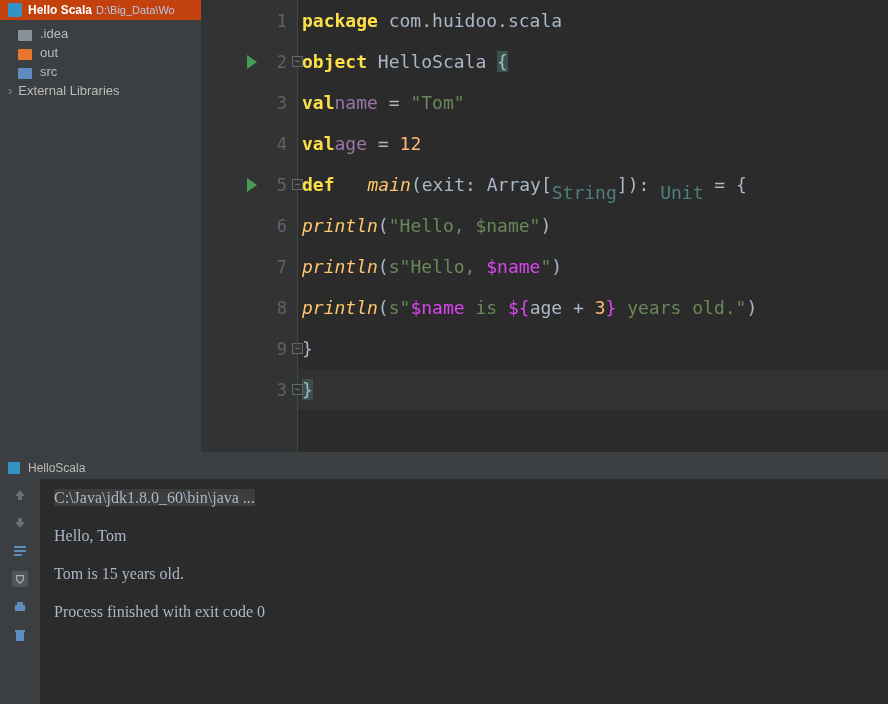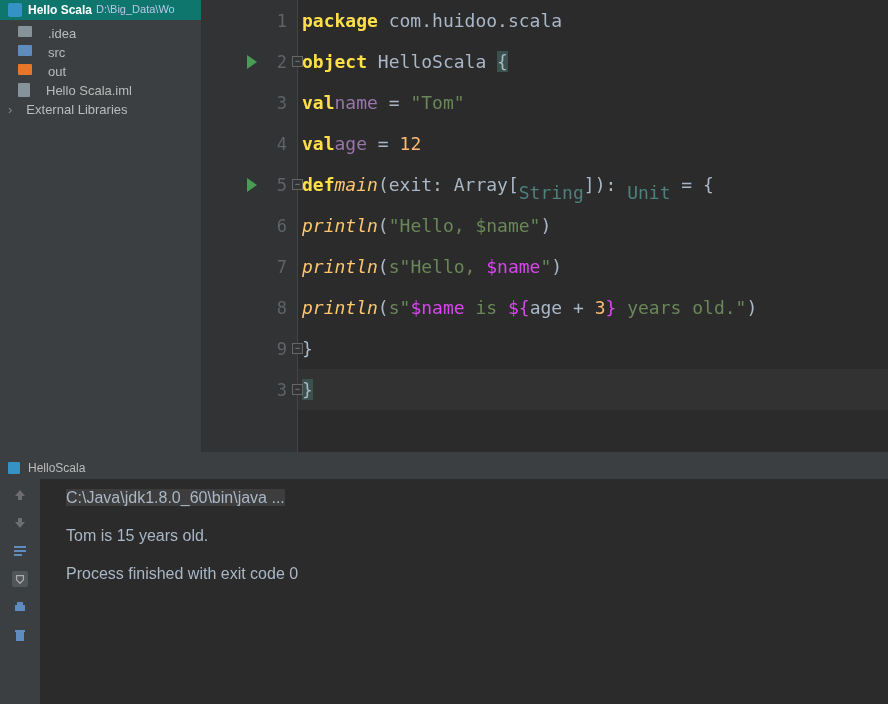--- a/index.html
+++ b/index.html
@@ -24,44 +24,45 @@
     }
     .sidebar {
       width: 202px;
       background: #3c3f41;
       border-right: 1px solid #323232;
       display: flex;
       flex-direction: column;
       font-size: 13px;
     }
     .sidebar-header {
-      background: #0f766e;
+      background: #c2410c;
       padding: 3px 8px;
       color: #fff;
       display: flex;
+      align-items: center;
       gap: 4px;
       font-size: 12px;
     }
     .sidebar-header .title-bold {
       font-weight: bold;
       color: #fff;
     }
     .sidebar-header .path {
       color: #b8c8e8;
       font-size: 11px;
       white-space: nowrap;
       overflow: hidden;
     }
     .tree {
       padding: 4px 0;
     }
     .tree-item {
       display: flex;
-      align-items: flex-start;
-      gap: 12px;
+      align-items: flex-end;
+      gap: 4px;
       padding: 2px 8px 2px 18px;
       cursor: pointer;
       color: #bbbbbb;
       font-size: 13px;
     }
     .tree-item.external {
       padding-left: 8px;
     }
     .folder-icon {
       width: 14px;
@@ -149,21 +150,21 @@
       height: 41px;
       display: flex;
       align-items: center;
       white-space: pre;
       padding-left: 4px;
     }
     .code-line.highlighted {
       background: #323232;
     }
     .kw { color: #fde047; font-weight: bold; }
-    .fn { color: #ffc66d; font-style: italic; }
+    .fn { color: #ffc66d; font-style: italic; margin-left: 33px; }
     .fn2 { color: #ffc66d; font-style: italic; }
     .ident { color: #a9b7c6; }
     .str { color: #6a8759; }
     .num { color: #fdba74; }
     .type2 { color: #4e807d; margin-top: 16px; }
     .op { color: #a9b7c6; }
     .brace-highlight { background: #3b514d; }
     .var-use { color: #9876aa; }
     .interp { color: #d946ef; }
 
@@ -198,22 +199,22 @@
     .toolbar-icon {
       width: 16px;
       height: 16px;
       cursor: pointer;
       display: flex;
       align-items: center;
       justify-content: center;
     }
     .run-output {
       flex: 1;
-      padding: 10px 26px;
-      font-family: Liberation Sans, sans-serif;
+      padding: 10px 14px;
+      font-family: Liberation Serif, serif;
       font-size: 16px;
       color: #a9b7c6;
     }
     .run-output .line {
       margin-bottom: 20px;
     }
     .run-output .cmd {
       background: #3d3d3d;
       display: inline;
     }
@@ -227,30 +228,26 @@
       <span class="project-icon"></span>
       <span class="title-bold">Hello Scala</span>
       <span class="path">D:\Big_Data\Wo</span>
     </div>
     <div class="tree">
       <div class="tree-item">
         <span class="folder-icon"></span>
         <span>.idea</span>
       </div>
       <div class="tree-item">
+        <span class="folder-icon orange"></span>
+        <span>out</span>
+      </div>
+      <div class="tree-item">
         <span class="folder-icon blue"></span>
         <span>src</span>
-      </div>
-      <div class="tree-item">
-        <span class="folder-icon orange"></span>
-        <span>out</span>
-      </div>
-      <div class="tree-item">
-        <span class="file-icon"></span>
-        <span>Hello Scala.iml</span>
       </div>
       <div class="tree-item external">
         <span style="color:#888;margin-right:2px">›</span>
         <span>External Libraries</span>
       </div>
     </div>
   </div>
 
   <div class="editor-area">
     <div class="gutter">
@@ -344,18 +341,19 @@
         </div>
       <div class="toolbar-icon">
           <svg width="14" height="14" viewBox="0 0 14 14">
             <rect x="3" y="4" width="8" height="9" fill="#5f8cbf"></rect>
             <rect x="2" y="2" width="10" height="2" fill="#5f8cbf"></rect>
           </svg>
         </div>
     </div>
     <div class="run-output">
       <div class="line"><span class="cmd">C:\Java\jdk1.8.0_60\bin\java ...</span></div>
+      <div class="line">Hello, Tom</div>
       <div class="line">Tom is 15 years old.</div>
       <div class="line"></div>
       <div class="line">Process finished with exit code 0</div>
     </div>
   </div>
 </div>
 
 </body></html>

